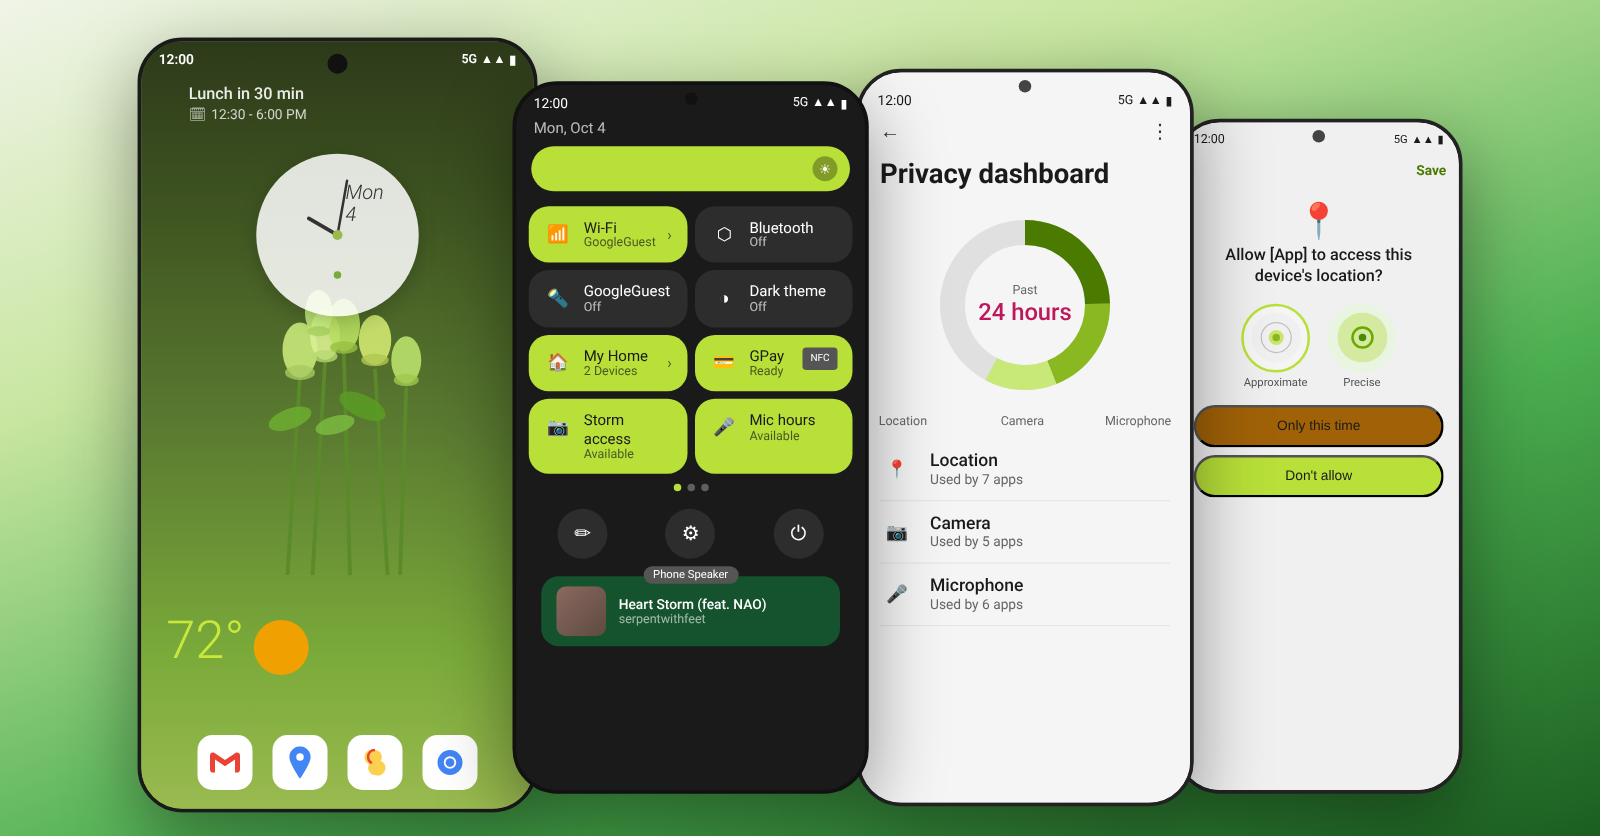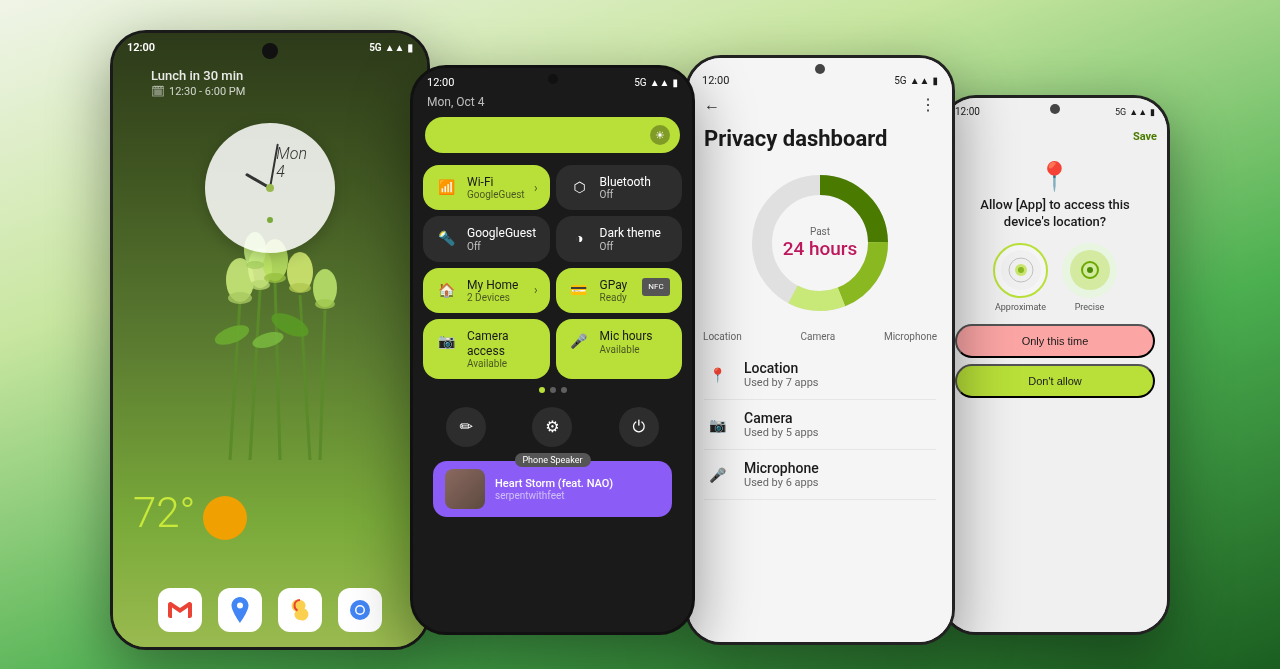--- a/index.html
+++ b/index.html
@@ -354,21 +354,21 @@
       background: #2d2d2d;
       display: flex;
       align-items: center;
       justify-content: center;
       font-size: 16px;
       color: #fff;
     }
 
     .media-card {
       margin: 4px 10px;
-      background: #8b5cf6;
+      background: #14532d;
       border-radius: 14px;
       padding: 8px 12px;
       display: flex;
       align-items: center;
       gap: 10px;
     }
 
     .media-thumbnail {
       width: 40px;
       height: 40px;
@@ -586,21 +586,21 @@
       font-weight: 500;
       cursor: pointer;
     }
 
     .perm-btn-primary {
       background: #b8e038;
       color: #1a1a1a;
     }
 
     .perm-btn-secondary {
-      background: #fca5a5;
+      background: #a16207;
       color: #1a1a1a;
     }
 
     .perm-btn-deny {
       background: #b8e038;
       color: #1a1a1a;
     }
 
     .camera-notch-4 {
       width: 10px;
@@ -801,21 +801,21 @@
           <div class="qs-tile-text">
             <div class="qs-tile-name">GPay</div>
             <div class="qs-tile-sub">Ready</div>
           </div>
           <div style="width:28px; height:18px; background:#555; border-radius:3px; font-size:8px; color:#fff; display:flex; align-items:center; justify-content:center;">NFC</div>
         </div>
 
         <div class="qs-tile qs-tile-active">
           <div class="qs-tile-icon">📷</div>
           <div class="qs-tile-text">
-            <div class="qs-tile-name">Camera access</div>
+            <div class="qs-tile-name">Storm access</div>
             <div class="qs-tile-sub">Available</div>
           </div>
         </div>
 
         <div class="qs-tile qs-tile-active">
           <div class="qs-tile-icon">🎤</div>
           <div class="qs-tile-text">
             <div class="qs-tile-name">Mic hours</div>
             <div class="qs-tile-sub">Available</div>
           </div>

